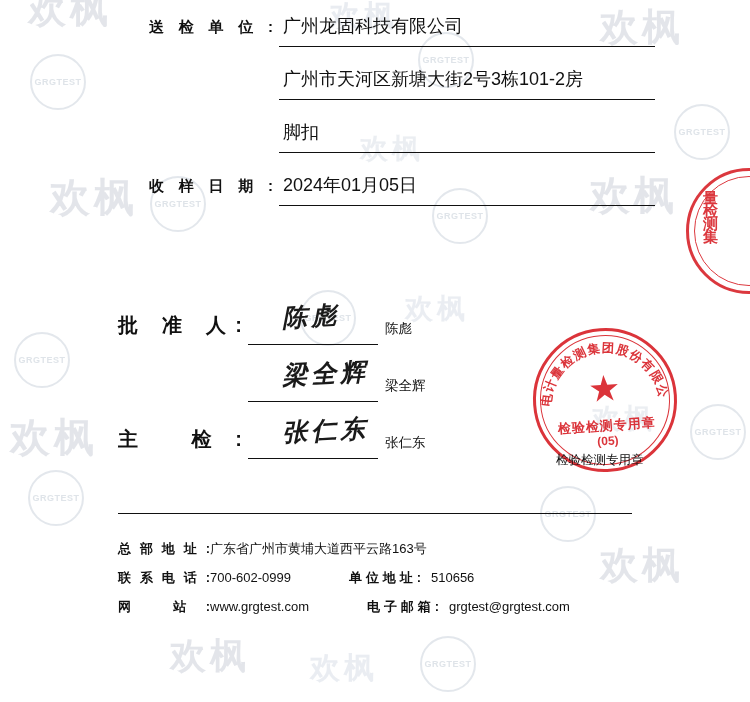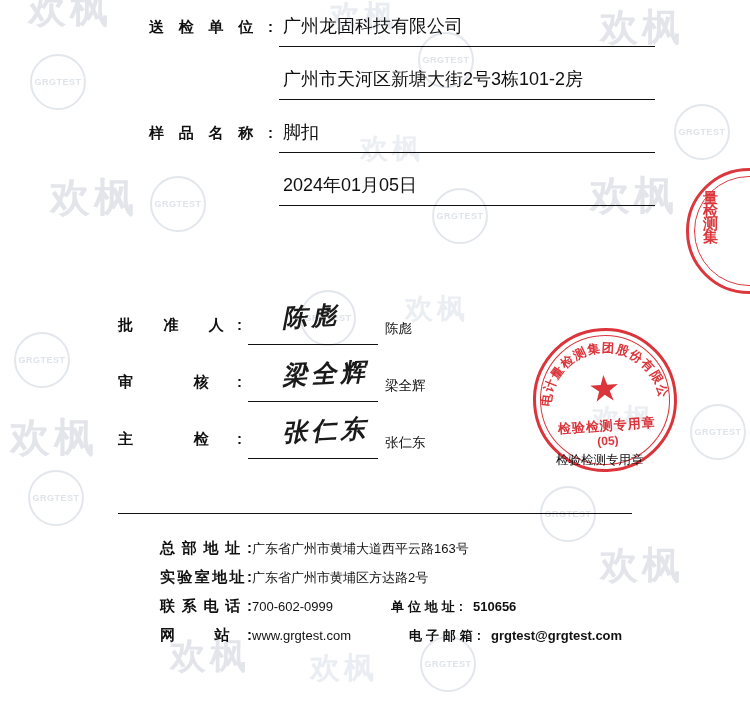--- a/index.html
+++ b/index.html
@@ -108,21 +108,21 @@
   .sign-row {
     position: relative;
     height: 57px;
   }
   .sign-label {
     position: absolute;
     left: 118px;
     top: 50%;
     transform: translateY(-50%);
     width: 124px;
-    font-size: 15px;
+    font-size: 20px;
     font-weight: bold;
     color: #111;
     text-align: justify;
     text-align-last: justify;
   }
   .sign-handwrite {
     position: absolute;
     left: 282px;
     top: 4px;
     font-family: "Liberation Serif", serif;
@@ -272,39 +272,37 @@
     position: relative;
     height: 29px;
     display: flex;
     align-items: center;
   }
   .f-label {
     width: 92px;
     font-weight: bold;
     text-align: justify;
     text-align-last: justify;
-    font-size: 15px;
-    margin-left: 42px;
+    font-size: 13px;
   }
   .f-value {
     margin-left: 0;
     font-size: 13px;
   }
   .f-label2 {
     width: 72px;
     font-weight: bold;
     text-align: justify;
     text-align-last: justify;
     margin-left: 58px;
     font-size: 13px;
   }
   .f-value2 {
     margin-left: 10px;
     font-size: 13px;
-    font-weight: bold;
   }
 </style>
 </head>
 <body>
 
 <div class="page">
 
   <div class="wm-layer">
     <div class="wm-text" style="left:28px;  top:-16px; font-size:38px;">欢枫</div>
     <div class="wm-text" style="left:330px; top:-4px;  font-size:30px; color:rgba(232,235,240,0.95);">欢枫</div>
@@ -336,39 +334,38 @@
     <div class="field-row">
       <div class="field-label">送检单位:</div>
       <div class="field-value">广州龙固科技有限公司</div>
       <div class="field-line"></div>
     </div>
     <div class="field-row">
       <div class="field-value">广州市天河区新塘大街2号3栋101-2房</div>
       <div class="field-line"></div>
     </div>
     <div class="field-row">
-      <div class="field-label">样品名称:</div>
       <div class="field-value">脚扣</div>
       <div class="field-line"></div>
     </div>
     <div class="field-row">
+      <div class="field-label">收样日期:</div>
       <div class="field-value">2024年01月05日</div>
       <div class="field-line"></div>
     </div>
   </div>
 
   <div class="sign-block">
     <div class="sign-row">
       <div class="sign-label">批 准 人:</div>
       <div class="sign-handwrite">陈彪</div>
       <div class="sign-printed">陈彪</div>
       <div class="sign-line"></div>
     </div>
     <div class="sign-row">
-      <div class="sign-label">审 核:</div>
       <div class="sign-handwrite">梁全辉</div>
       <div class="sign-printed">梁全辉</div>
       <div class="sign-line"></div>
     </div>
     <div class="sign-row">
       <div class="sign-label">主 检:</div>
       <div class="sign-handwrite">张仁东</div>
       <div class="sign-printed">张仁东</div>
       <div class="sign-line"></div>
     </div>
@@ -395,24 +392,20 @@
     <div class="seal-edge-text">量检测集</div>
   </div>
 
   <div class="divider"></div>
   <div class="footer">
     <div class="footer-row">
       <span class="f-label">总部地址:</span>
       <span class="f-value">广东省广州市黄埔大道西平云路163号</span>
     </div>
     <div class="footer-row">
-      <span class="f-label">实验室地址:</span>
-      <span class="f-value">广东省广州市黄埔区方达路2号</span>
-    </div>
-    <div class="footer-row">
       <span class="f-label">联系电话:</span>
       <span class="f-value">700-602-0999</span>
       <span class="f-label2">单位地址:</span>
       <span class="f-value2">510656</span>
     </div>
     <div class="footer-row">
       <span class="f-label">网 站:</span>
       <span class="f-value">www.grgtest.com</span>
       <span class="f-label2">电子邮箱:</span>
       <span class="f-value2">grgtest@grgtest.com</span>

